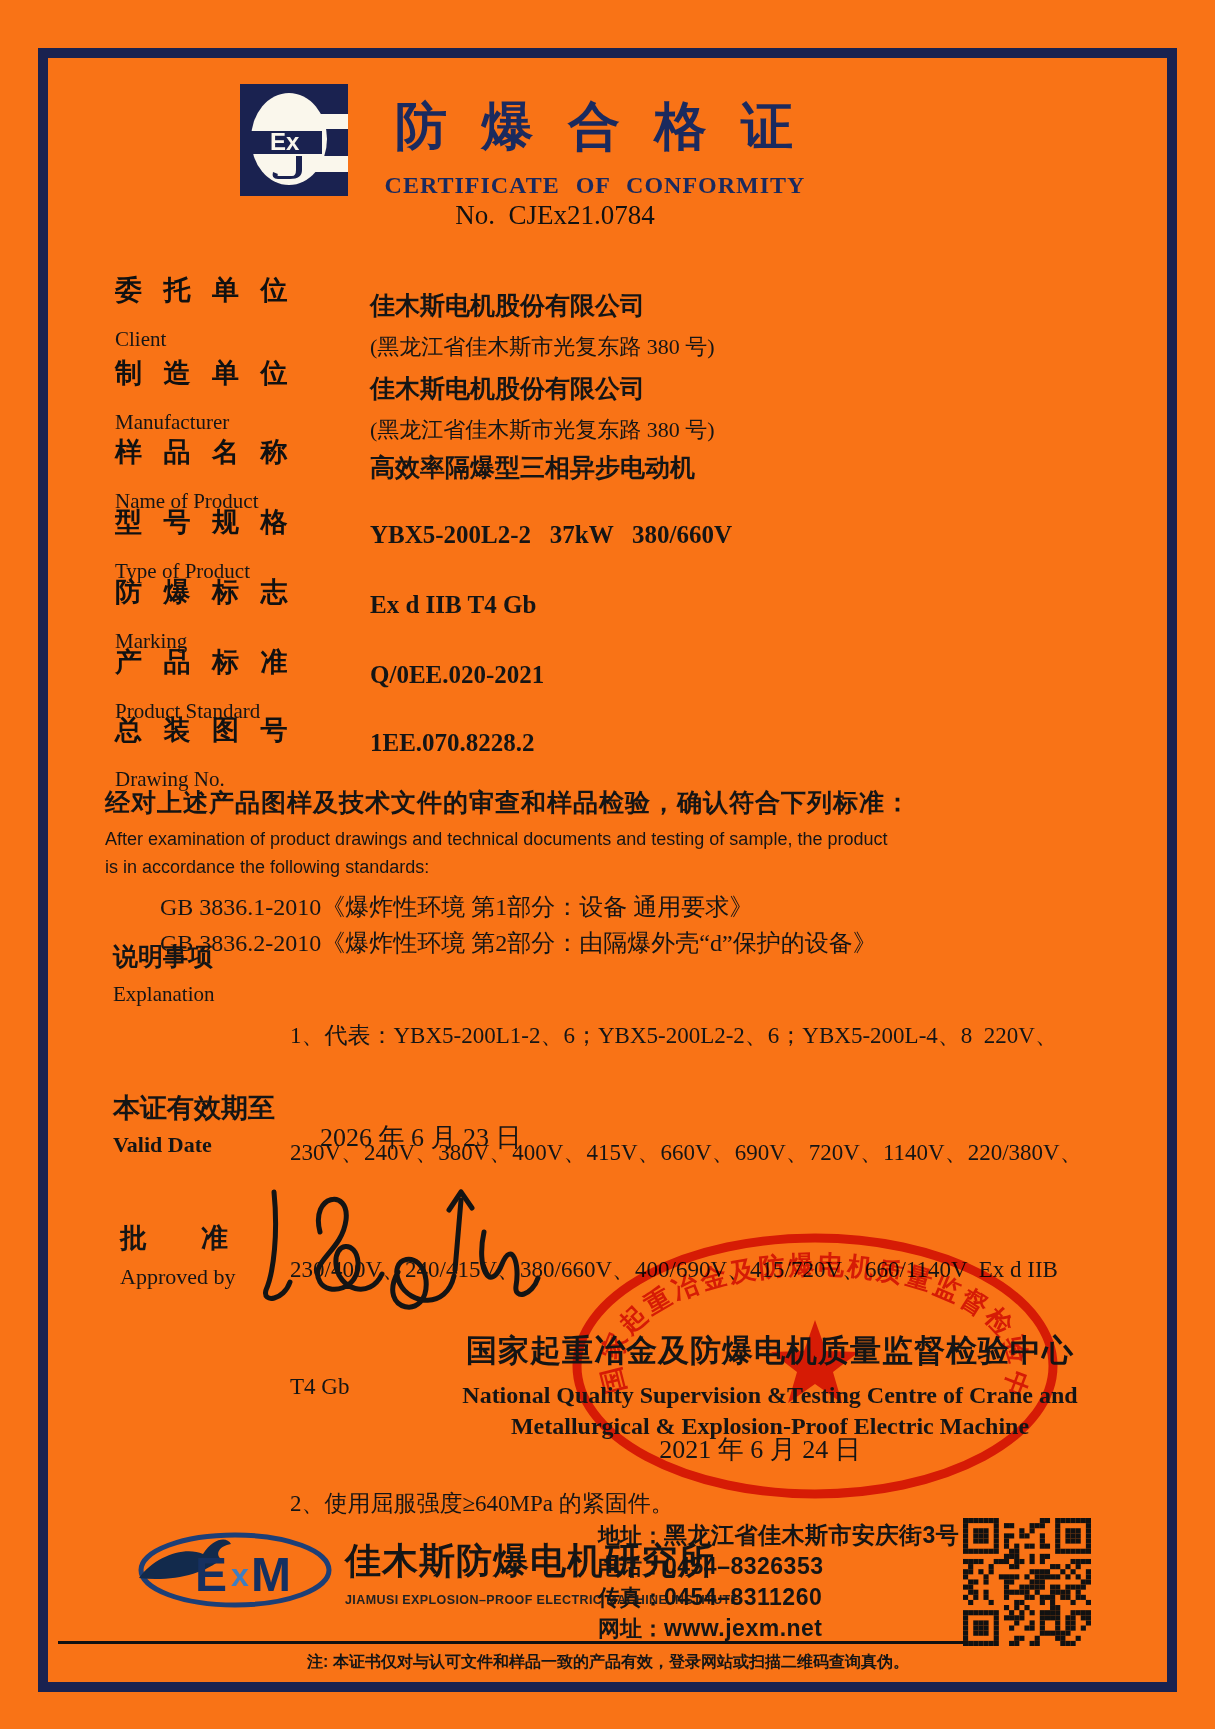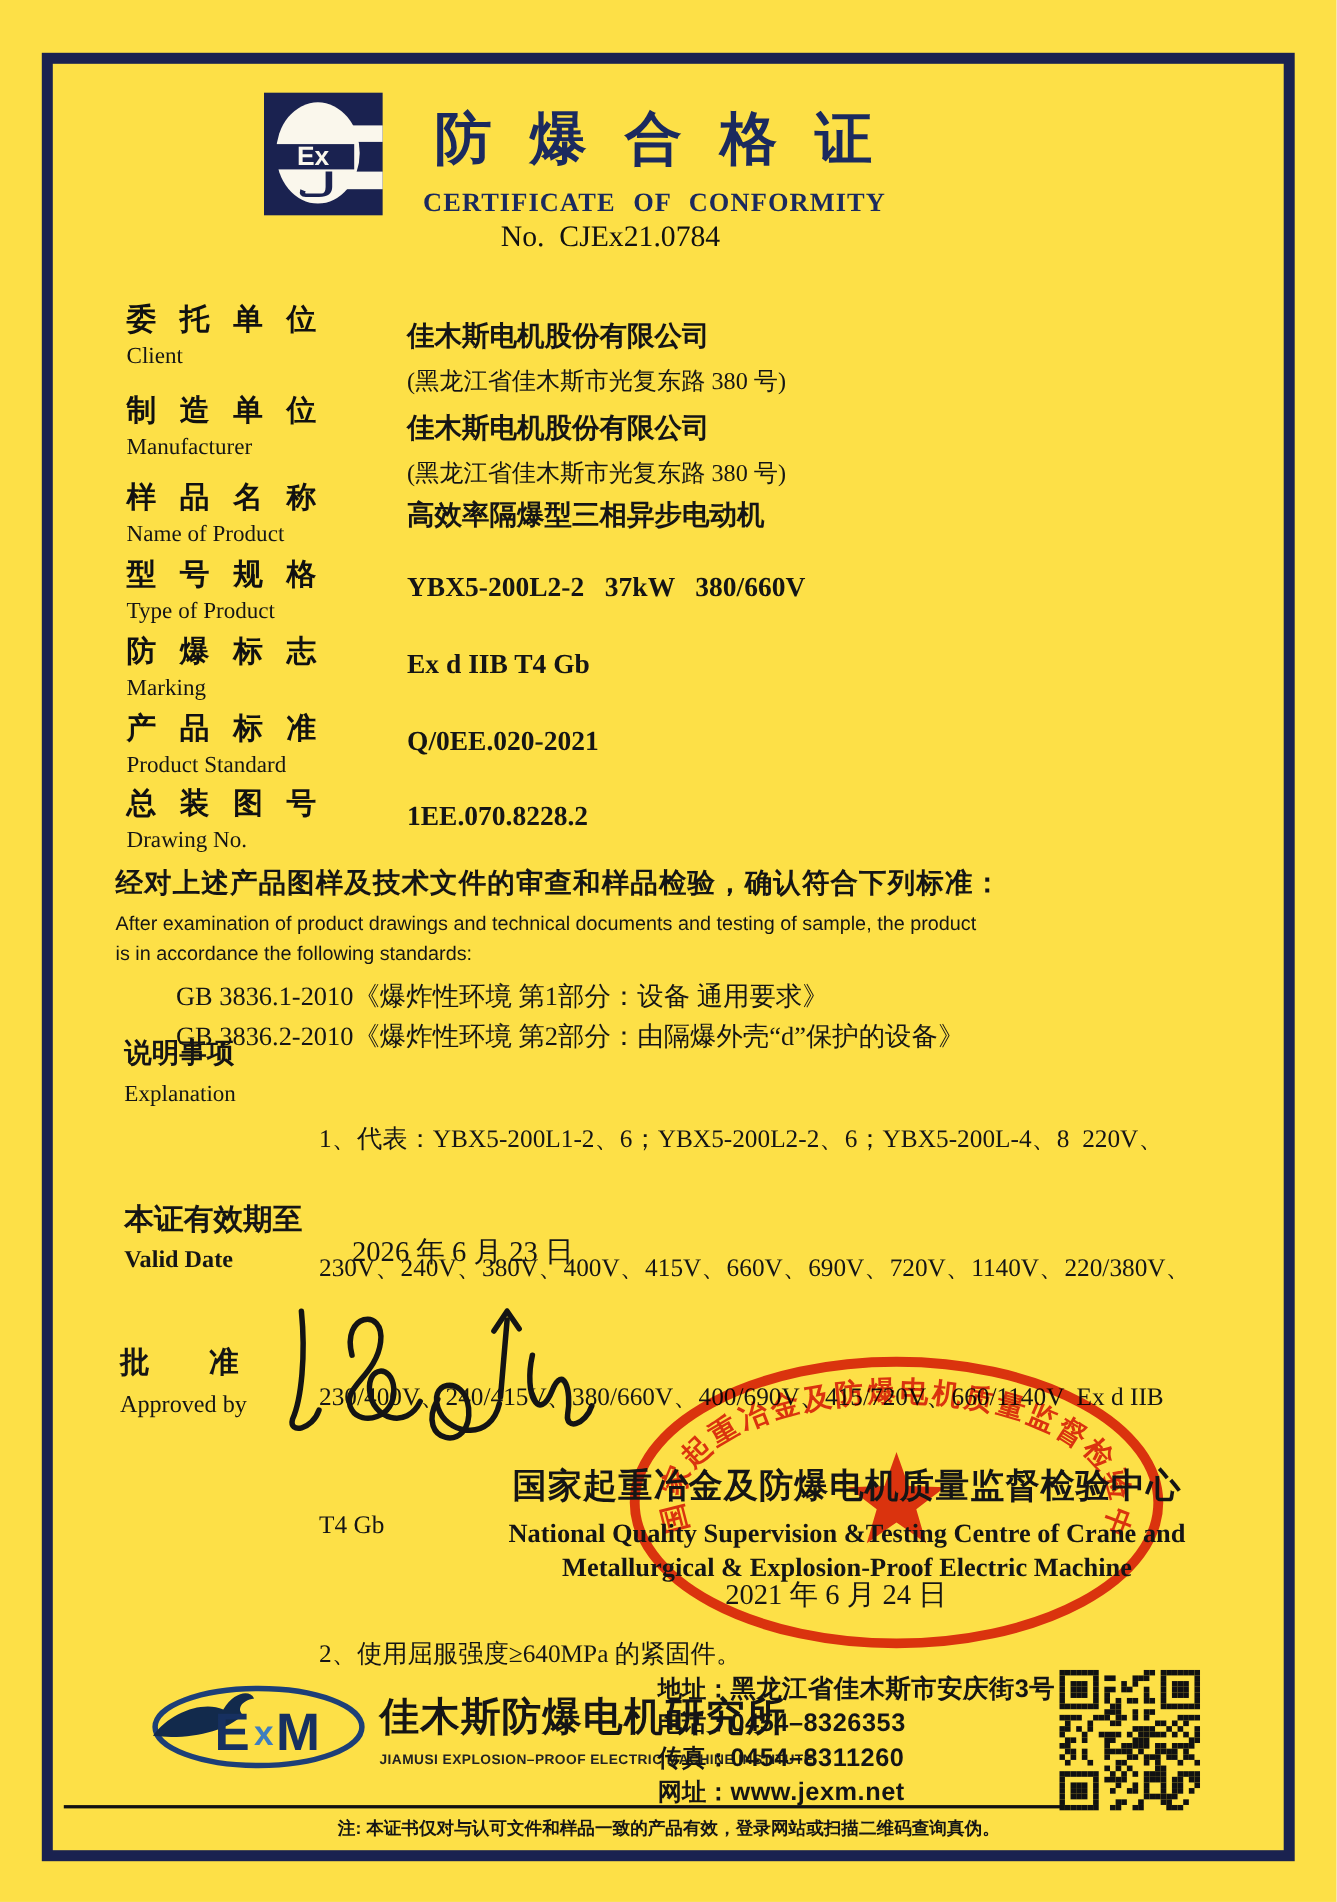--- a/index.html
+++ b/index.html
@@ -1,53 +1,53 @@
 <!DOCTYPE html>
 <html><head>
 <meta charset="utf-8">
 <style>
   html,body{margin:0;padding:0;background:#efece0;}
-  .page{position:relative;width:1215px;height:1729px;background:#fde047;overflow:hidden;
+  .page{position:relative;width:1215px;height:1729px;background:#f97316;overflow:hidden;
         font-family:"Liberation Sans",sans-serif;color:#151515;}
   .frame{position:absolute;left:38px;top:48px;width:1139px;height:1644px;
          border:10px solid #1a2250;box-sizing:border-box;}
   
   .exlogo{position:absolute;left:240px;top:84px;}
   .titleblock{position:absolute;left:355px;top:80px;width:480px;text-align:center;}
   .title-cn{font-size:52px;font-weight:bold;color:#1b2a5e;word-spacing:16px;letter-spacing:2px;white-space:pre;margin-top:12px;}
   .title-en{font-size:24px;font-weight:bold;color:#1b2a5e;
             font-family:"Liberation Serif","DejaVu Serif",serif;letter-spacing:1px;word-spacing:9px;margin-top:10px;}
   .no-line{position:absolute;left:300px;top:200px;width:510px;text-align:center;
            font-family:"Liberation Serif","DejaVu Serif",serif;font-size:27px;color:#111;}
   .no-line span{white-space:pre;}
   
   .field-row{position:absolute;left:115px;width:1010px;}
   .f-label-cn{font-size:27px;font-weight:bold;letter-spacing:7px;color:#111;}
-  .f-label-en{font-size:21px;font-family:"Liberation Serif","DejaVu Serif",serif;margin-top:3px;}
+  .f-label-en{font-size:21px;font-family:"Liberation Serif","DejaVu Serif",serif;margin-top:19px;}
   .f-valwrap{position:absolute;left:255px;top:17px;width:740px;}
   .f-value{font-size:25px;font-weight:bold;font-family:"Liberation Serif","DejaVu Serif",serif;white-space:pre;}
   .f-note{font-size:22px;font-family:"Liberation Serif","DejaVu Serif",serif;margin-top:10px;}
   
   .statement{position:absolute;left:105px;top:786px;width:1010px;}
   .st-cn{font-size:25px;font-weight:bold;letter-spacing:1px;}
   .st-en{font-size:18px;font-family:Liberation Sans, sans-serif;line-height:28px;margin-top:6px;}
   .st-gb{font-size:24px;font-family:"Liberation Serif","DejaVu Serif",serif;margin-left:55px;line-height:36px;margin-top:8px;}
   
   .expl-label{position:absolute;left:113px;top:940px;}
   .expl-cn{font-size:25px;font-weight:bold;}
   .expl-en{font-size:21px;font-family:"Liberation Serif","DejaVu Serif",serif;margin-top:9px;}
   .expl-lines{position:absolute;left:290px;top:938px;width:840px;
               font-size:23px;font-family:"Liberation Serif","DejaVu Serif",serif;line-height:39px;white-space:pre;}
   
   .valid-label{position:absolute;left:113px;top:1090px;}
   .v-cn{font-size:27px;font-weight:bold;}
   .v-en{font-size:22px;font-weight:bold;font-family:"Liberation Serif","DejaVu Serif",serif;margin-top:6px;}
   .valid-value{position:absolute;left:320px;top:1120px;font-size:26px;
                font-family:"Liberation Serif","DejaVu Serif",serif;white-space:pre;}
-  .appr-label{position:absolute;left:109px;top:1220px;}
+  .appr-label{position:absolute;left:120px;top:1220px;}
   .a-cn{font-size:27px;font-weight:bold;white-space:pre;}
   .a-en{font-size:22px;font-family:"Liberation Serif","DejaVu Serif",serif;margin-top:8px;text-align:center;}
   .signature{position:absolute;left:248px;top:1170px;}
   
   .stamp{position:absolute;left:555px;top:1218px;mix-blend-mode:multiply;opacity:.92;}
   
   .centre{position:absolute;left:420px;top:1330px;width:700px;text-align:center;}
   .centre-cn{font-size:31px;font-weight:bold;letter-spacing:1px;}
   .centre-en{font-size:24px;font-weight:bold;font-family:"Liberation Serif","DejaVu Serif",serif;line-height:31px;margin-top:8px;}
   .centre-date{position:absolute;left:420px;top:1432px;width:680px;text-align:center;

